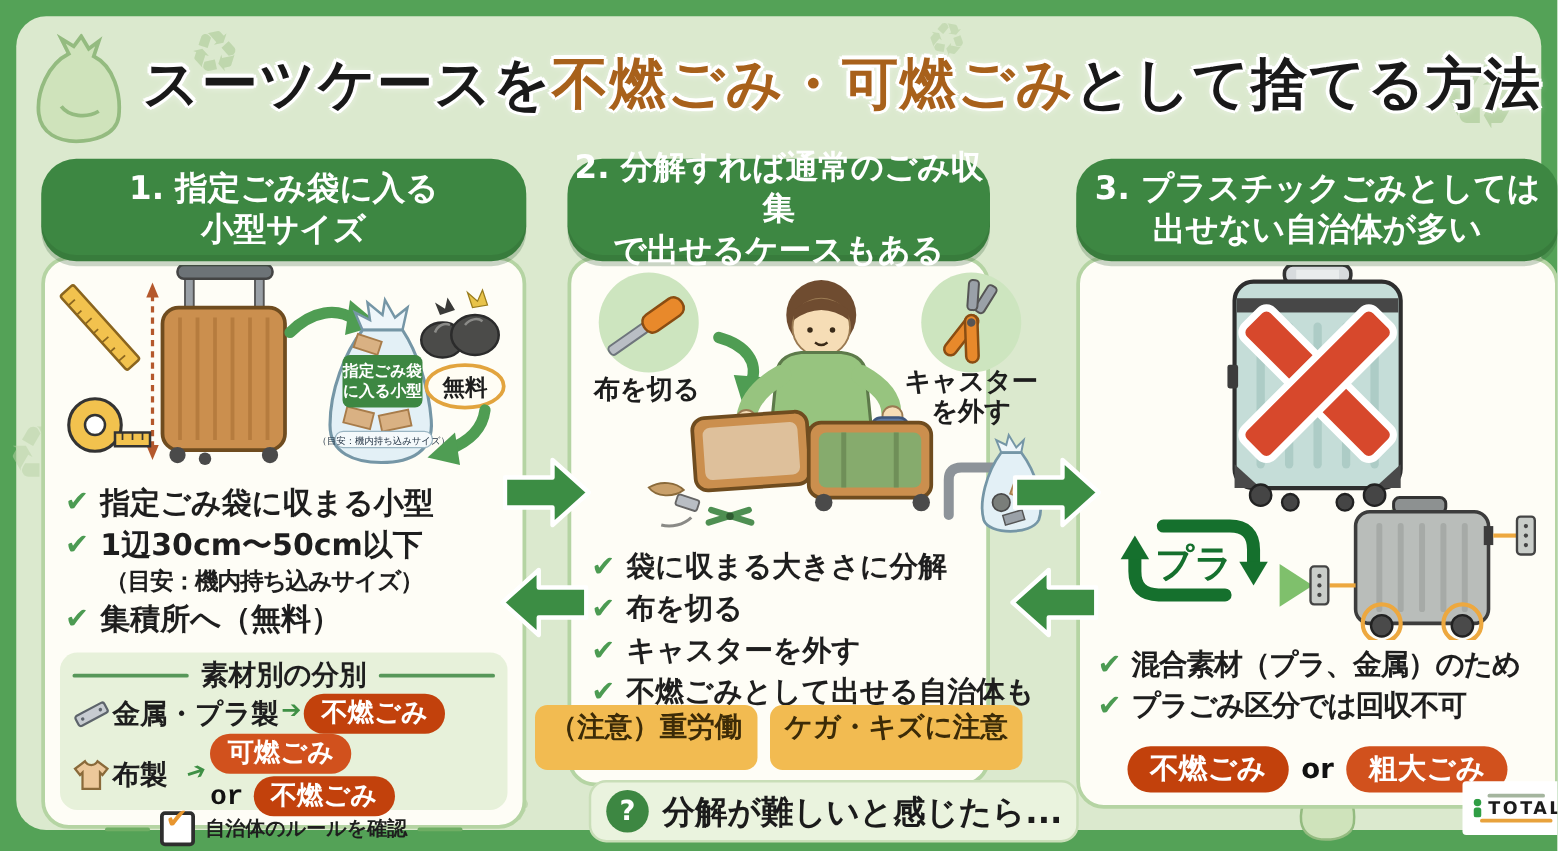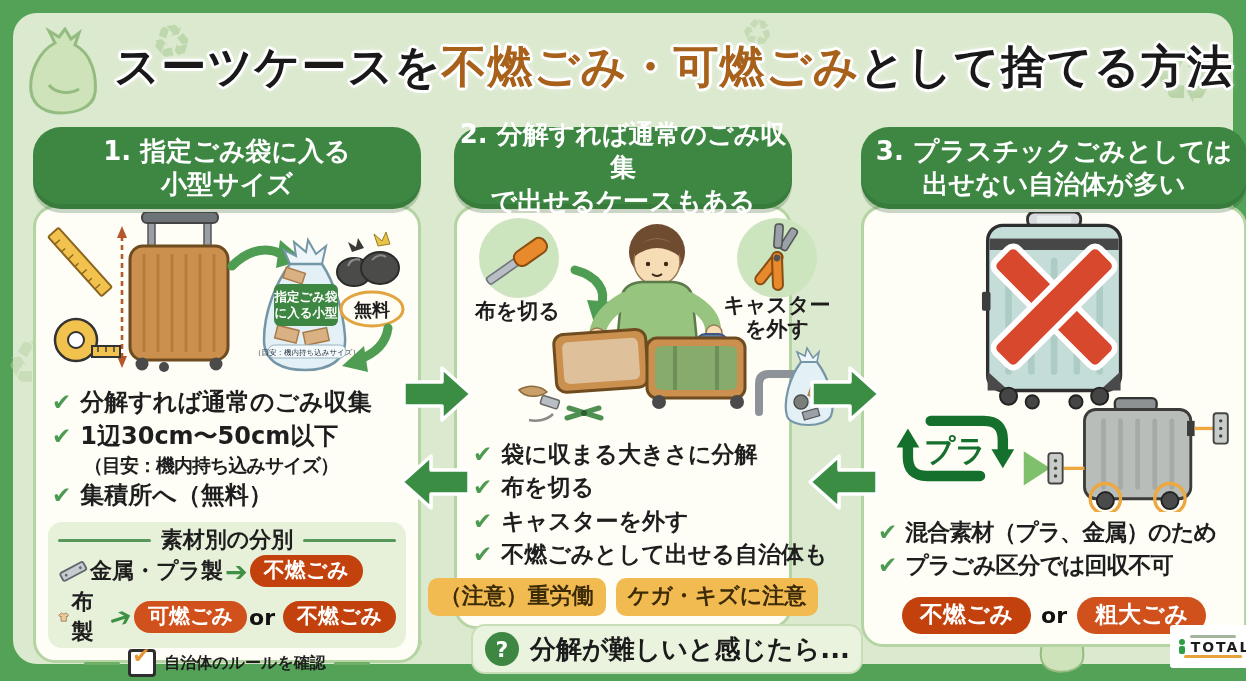--- a/index.html
+++ b/index.html
@@ -33,41 +33,41 @@
 
   .chk-list{position:absolute;left:16px;right:4px;}
   .chk-row{display:flex;gap:9px;font-size:24px;font-weight:800;color:#1e1e1e;line-height:1.4;align-items:flex-start;white-space:nowrap;}
   .chk-row .chk{color:#4c9b52;font-size:23px;line-height:1.45;}
   .chk-note{font-size:19px;font-weight:700;color:#1e1e1e;padding-left:32px;line-height:1.35;letter-spacing:-1px;white-space:nowrap;}
   #col2 .chk-row{font-size:23px;}
   #col3 .chk-row{font-size:23px;letter-spacing:-1px;}
 
   
   .mat-box{position:absolute;left:12px;right:12px;top:314px;height:126px;background:#e7f1da;border-radius:14px;
-    padding:3px 10px;box-sizing:border-box;}
+    padding:3px 10px;box-sizing:border-box;font-family:Liberation Mono, monospace;}
   .mat-title{display:flex;align-items:center;gap:10px;font-size:22px;font-weight:800;color:#1e1e1e;justify-content:center;}
   .hline{height:3px;background:#3d8742;border-radius:2px;flex:1;opacity:.85;}
   .mat-row{display:flex;align-items:center;gap:2px;font-size:22px;font-weight:800;color:#1e1e1e;margin-top:0;}
   .g-arrow{color:#3f9045;font-size:27px;font-weight:900;line-height:1;}
   .pill{border-radius:999px;padding:1px 14px 3px;color:#fff;font-size:21px;font-weight:800;white-space:nowrap;}
   .pill.gray{background:#c2410c;}
   .pill.orange{background:#d1511d;}
-  .stack{display:flex;align-items:flex-start;gap:2px;justify-content:space-between;}
+  .stack{display:flex;flex-direction:column;align-items:flex-start;gap:2px;justify-content:space-between;}
   .or-row{display:flex;align-items:center;gap:8px;}
   .or-label{font-size:22px;font-weight:800;color:#111;}
 
   .c1-bottom{position:absolute;left:0;right:0;bottom:-17px;display:flex;align-items:center;justify-content:center;
     gap:8px;font-size:16px;font-weight:800;color:#1e1e1e;z-index:3;white-space:nowrap;}
   .side-line{width:36px;height:3px;background:#6fae64;border-radius:2px;}
   .cbox{position:relative;width:22px;height:22px;background:#fff;border:3px solid #2e2e2e;border-radius:4px;flex:none;}
   .cbox::after{content:"✔";position:absolute;left:1px;top:-9px;color:#e8962f;font-size:22px;font-weight:900;}
 
   
   .warn-row{position:absolute;bottom:10px;left:6px;right:6px;display:flex;gap:10px;justify-content:center;}
-  .warn-pill{background:#f2bb51;color:#3c2b07;border-radius:10px;font-size:22px;font-weight:800;padding:3px 12px 5px;white-space:nowrap;}
+  .warn-pill{background:#f2bb51;color:#3c2b07;border-radius:10px;font-size:22px;font-weight:800;padding:3px 12px 19px;white-space:nowrap;}
 
   
   .c3-pills{position:absolute;bottom:10px;left:0;right:0;display:flex;gap:10px;justify-content:center;align-items:center;}
   .c3-pills .pill{font-size:23px;padding:2px 18px 4px;}
 
   
   .bigarrow{position:absolute;z-index:4;}
   .flip{transform:scaleX(-1);}
 
   
@@ -201,21 +201,21 @@
 
           <g>
             <path d="M 350 116 C 348 132 336 142 320 148" stroke="#4f9d53" stroke-width="9" fill="none" stroke-linecap="round"></path>
             <polygon points="326,134 304,154 330,160" fill="#4f9d53"></polygon>
           </g>
         </svg>
 
         <div class="chk-list" style="top:178px;">
           <div class="chk-row">
               <span class="chk">✔</span>
-              <span>分解すれば通常のごみ収集</span>
+              <span>指定ごみ袋に収まる小型</span>
             </div>
           <div class="chk-row">
               <span class="chk">✔</span>
               <span>1辺30cm〜50cm以下</span>
             </div>
           <div class="chk-note">（目安：機内持ち込みサイズ）</div>
           <div class="chk-row">
               <span class="chk">✔</span>
               <span>集積所へ（無料）</span>
             </div>

